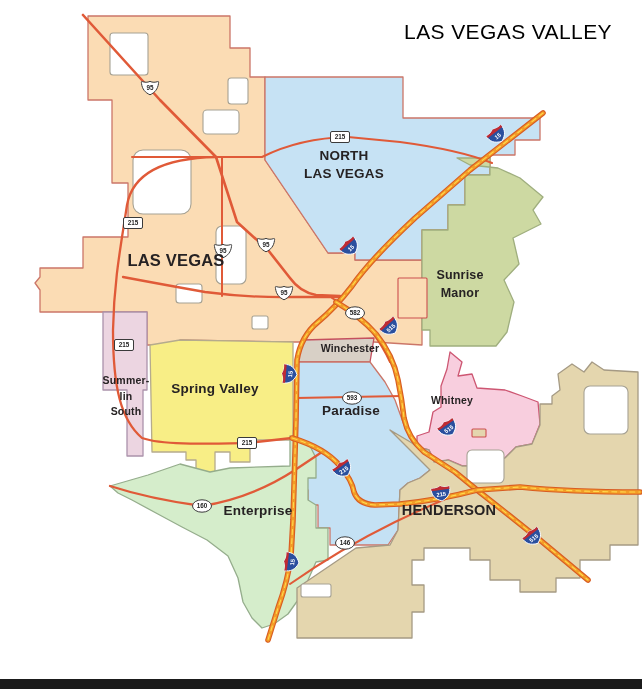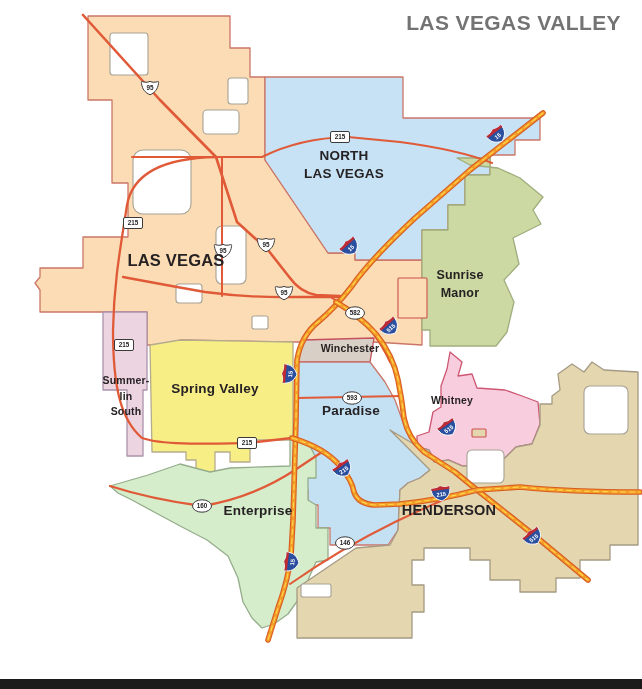--- a/index.html
+++ b/index.html
@@ -1,19 +1,19 @@
 <!DOCTYPE html>
 <html><head>
 <meta charset="utf-8">
 <style>
   html,body{margin:0;padding:0;background:#ffffff;}
   body{font-family:"Liberation Sans", sans-serif;}
   #stage{position:relative;width:642px;height:689px;background:#ffffff;overflow:hidden;}
-  #map-title{position:absolute;top:4px;right:14px;font-size:21px;font-weight:bold;
-             letter-spacing:0.4px;color:#737373;margin:7px;}
+  #map-title{position:absolute;top:4px;right:14px;font-size:21px;font-weight:normal;
+             letter-spacing:0.4px;color:#000000;margin:16px;}
   #map-svg{position:absolute;left:0;top:0;}
   #map-svg text{font-family:"Liberation Sans", sans-serif;}
   #footer-bar{position:absolute;left:0;bottom:0;width:642px;height:10px;background:#1b1b1b;}
 </style>
 </head>
 <body>
 
 <div id="stage">
   <svg id="map-svg" width="642" height="689" viewBox="0 0 642 689" xmlns="http://www.w3.org/2000/svg">
       <polygon points="88,16 230,16 230,48 250,48 250,77 265,77 265,160 328,253 355,253 355,260 422,260 422,345 374,342 303,342 293,342 180,340 178,345 150,345 147,345 147,312 40,312 40,290 35,283 40,277 40,268 83,268 83,237 128,237 128,183 112,183 112,100 88,100" fill="#fbdcb4" stroke="#cb7668" stroke-width="1.3" stroke-linejoin="round"></polygon>

